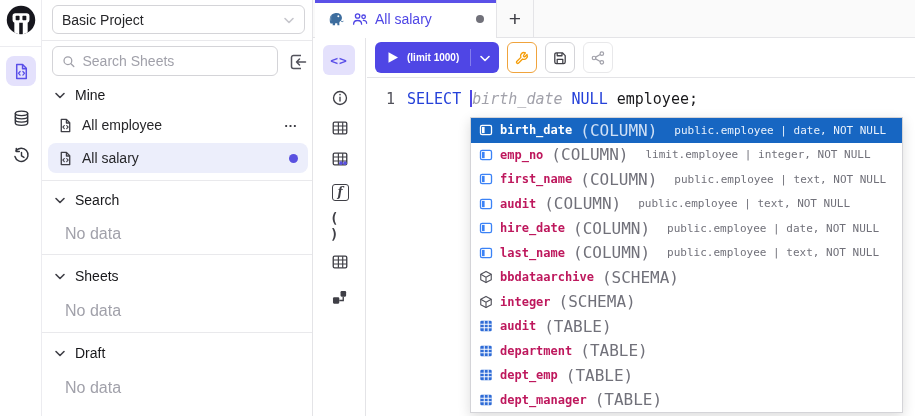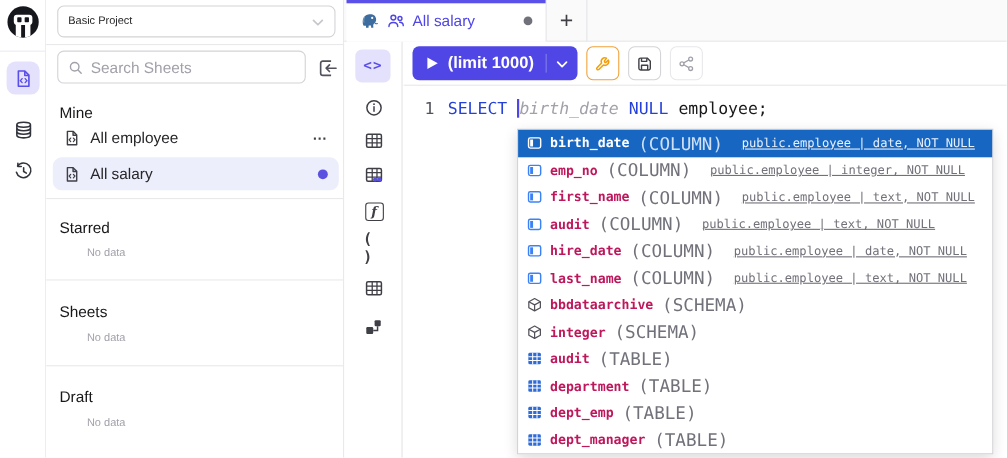--- a/index.html
+++ b/index.html
@@ -11,34 +11,34 @@
   .rail { position:absolute; left:0; top:0; width:42px; height:416px; background:#fff; border-right:1px solid #ececf0; }
   .logo { position:absolute; left:5px; top:4px; width:32px; height:32px; }
   .rail-div { position:absolute; left:0; top:46px; width:41px; border-top:1px solid #ececf0; }
   .rail-btn { position:absolute; left:6px; width:30px; height:30px; border-radius:8px;
     display:flex; align-items:center; justify-content:center; color:#3f3f46; }
   .rail-btn.active { background:#e4e1fc; color:#5a4fe8; }
 
   
   .sidebar { position:absolute; left:42px; top:0; width:271px; height:416px; background:#fff; border-right:1px solid #e4e4e7; }
   .proj-select { position:absolute; left:10px; top:5px; width:253px; height:29px; border:1px solid #d4d4d8;
-    border-radius:6px; display:flex; align-items:center; padding:0 9px; font-size:10px; color:#27272a; background:#fff; }
+    border-radius:6px; display:flex; align-items:center; padding:0 9px; font-size:14px; color:#27272a; background:#fff; }
   .proj-select .chev { margin-left:auto; color:#c6c6cc; }
   .sb-div { position:absolute; left:0; width:270px; border-top:1px solid #e9e9ec; }
   .search-box { position:absolute; left:10px; top:46px; width:226px; height:30px; border:1px solid #d4d4d8;
     border-radius:6px; display:flex; align-items:center; padding:0 9px; gap:7px; background:#fff; }
   .search-box input { border:none; outline:none; width:100%; font-size:14px; color:#27272a;
     font-family:"Liberation Sans",sans-serif; background:transparent; }
   .search-box input::placeholder { color:#a1a1aa; }
   .import-btn { position:absolute; left:245px; top:51px; width:22px; height:22px; color:#52525b;
     display:flex; align-items:center; justify-content:center; }
   .sec-hdr { position:absolute; left:12px; height:20px; display:flex; align-items:center; gap:9px;
-    font-size:14px; font-weight:500; color:#18181b; cursor:default;flex-direction:column; }
+    font-size:14px; font-weight:500; color:#18181b; cursor:default; }
   .sec-hdr .chev { color:#3f3f46; }
-  .nodata { position:absolute; left:37px; font-size:10px; color:#a1a1aa; }
+  .nodata { position:absolute; left:23px; font-size:16px; color:#a1a1aa; }
   .sheet-row { position:absolute; left:6px; width:260px; height:30px; border-radius:8px;
     display:flex; align-items:center; gap:9px; padding:0 10px; font-size:14px; color:#27272a;justify-content:space-between; }
   .sheet-row.selected { background:#eceefb; }
   .sheet-row .more { margin-left:auto; color:#3f3f46; font-weight:bold; letter-spacing:1px; font-size:13px; }
   .sheet-row .dot { margin-left:auto; width:9px; height:9px; border-radius:50%; background:#5a51e0; }
 
   
   .main { position:absolute; left:313px; top:0; width:602px; height:416px; }
   .tabbar { position:absolute; left:0; top:0; width:602px; height:38px; background:#fafafa; border-bottom:1px solid #e4e4e7; }
   .tab { position:absolute; left:2px; top:0; width:182px; height:38px; background:#fff; border-right:1px solid #e4e4e7;
@@ -56,21 +56,21 @@
   .strip-ic { position:absolute; left:17px; width:20px; height:20px; color:#3f3f46;
     display:flex; align-items:center; justify-content:center; }
   .glyph-box { width:17px; height:17px; border:1.5px solid #3f3f46; border-radius:3px; display:flex;
     align-items:center; justify-content:center; font-family:"DejaVu Serif",serif; font-style:italic;
     font-size:12px; font-weight:bold; color:#3f3f46; }
   .glyph-paren { font-family:"DejaVu Sans Mono",monospace; font-size:14px; font-weight:bold; color:#3f3f46; letter-spacing:1px; }
 
   .toolbar { position:absolute; left:54px; top:38px; width:548px; height:40px; background:#fff;
     border-bottom:1px solid #e4e4e7; display:flex; align-items:center; padding-left:8px; }
   .run-btn { height:31px; background:#4f46e5; border-radius:6px; display:flex; align-items:center; color:#fff; }
-  .run-main { display:flex; align-items:center; gap:8px; padding:0 11px 0 12px; font-size:15px; font-weight:bold; }
+  .run-main { display:flex; align-items:center; gap:8px; padding:0 11px 0 12px; font-size:10px; font-weight:bold; }
   .run-sep { width:1px; height:17px; background:rgba(255,255,255,.3); }
   .run-caret { padding:0 8px; display:flex; align-items:center; }
   .tb-btn { width:30px; height:31px; border-radius:6px; border:1px solid #d4d4d8; background:#fff;
     display:flex; align-items:center; justify-content:center; margin-left:8px; }
   .tb-btn.wrench { border-color:#f0a33c; color:#f59e0b; }
   .tb-btn.save { color:#3f3f46; }
   .tb-btn.share { border-color:#e8e8ea; color:#a1a1aa; }
 
   .editor { position:absolute; left:54px; top:78px; width:548px; height:338px; background:#fff;
     font-family:"DejaVu Sans Mono",monospace; font-size:15px; }
@@ -81,21 +81,21 @@
   .ghost { color:#a1a1aa; font-style:italic; }
   .caret { display:inline-block; width:2px; height:17px; background:#4f46e5; vertical-align:-3px; }
 
   
   .ac { position:absolute; left:470px; top:117px; width:433px; background:#fff; border:1px solid #d4d4d8;
     box-shadow:0 4px 12px rgba(0,0,0,.14); font-family:"DejaVu Sans Mono",monospace; z-index:9; }
   .ac-row { height:24.5px; display:flex; align-items:center; padding:0 8px; white-space:nowrap; overflow:hidden; }
   .ac-ico { width:14px; height:14px; flex:none; margin-right:7px; display:flex; align-items:center; }
   .ac-name { font-size:12px; font-weight:bold; color:#be185d; }
   .ac-kind { font-size:16px; color:#71717a; margin-left:8px; }
-  .ac-detail { font-size:11px; color:#71717a; margin-left:17px;text-decoration:underline; }
+  .ac-detail { font-size:11px; color:#71717a; margin-left:17px; }
   .ac-row.selected { background:#1766c2; }
   .ac-row.selected .ac-name { color:#fff; }
   .ac-row.selected .ac-kind { color:#cfe0f5; }
   .ac-row.selected .ac-detail { color:#e8f1fc; }
   .ic-col { color:#3b82f6; } .ac-row.selected .ic-col { color:#fff; }
   .ic-schema { color:#52525b; }
 </style>
 </head>
 <body>
 
@@ -198,21 +198,21 @@
       </svg>
     <span>All salary</span>
     <span class="dot"></span>
   </div>
 
   <div class="sb-div" style="top:180px"></div>
   <div class="sec-hdr" style="top:190px">
     <svg class="chev" width="12" height="12" viewBox="0 0 12 12">
         <use href="#g-chev"></use>
       </svg>
-    <span>Starred</span>
+    <span>Search</span>
   </div>
   <div class="nodata" style="top:225px">No data</div>
 
   <div class="sb-div" style="top:254px"></div>
   <div class="sec-hdr" style="top:266px">
     <svg class="chev" width="12" height="12" viewBox="0 0 12 12">
         <use href="#g-chev"></use>
       </svg>
     <span>Sheets</span>
   </div>
@@ -353,21 +353,21 @@
   </div>
   <div class="ac-row">
     <span class="ac-ico ic-col">
         <svg width="14" height="14" viewBox="0 0 16 16">
           <rect x="1.7" y="2.7" width="12.6" height="10.6" rx="1.8" fill="none" stroke="currentColor" stroke-width="1.5"></rect>
           <rect x="3.4" y="4.4" width="3" height="7.2" fill="currentColor"></rect>
         </svg>
       </span>
     <span class="ac-name">emp_no</span>
     <span class="ac-kind">(COLUMN)</span>
-    <span class="ac-detail">public.employee | integer, NOT NULL</span>
+    <span class="ac-detail">limit.employee | integer, NOT NULL</span>
   </div>
   <div class="ac-row">
     <span class="ac-ico ic-col">
         <svg width="14" height="14" viewBox="0 0 16 16">
           <rect x="1.7" y="2.7" width="12.6" height="10.6" rx="1.8" fill="none" stroke="currentColor" stroke-width="1.5"></rect>
           <rect x="3.4" y="4.4" width="3" height="7.2" fill="currentColor"></rect>
         </svg>
       </span>
     <span class="ac-name">first_name</span>
     <span class="ac-kind">(COLUMN)</span>

